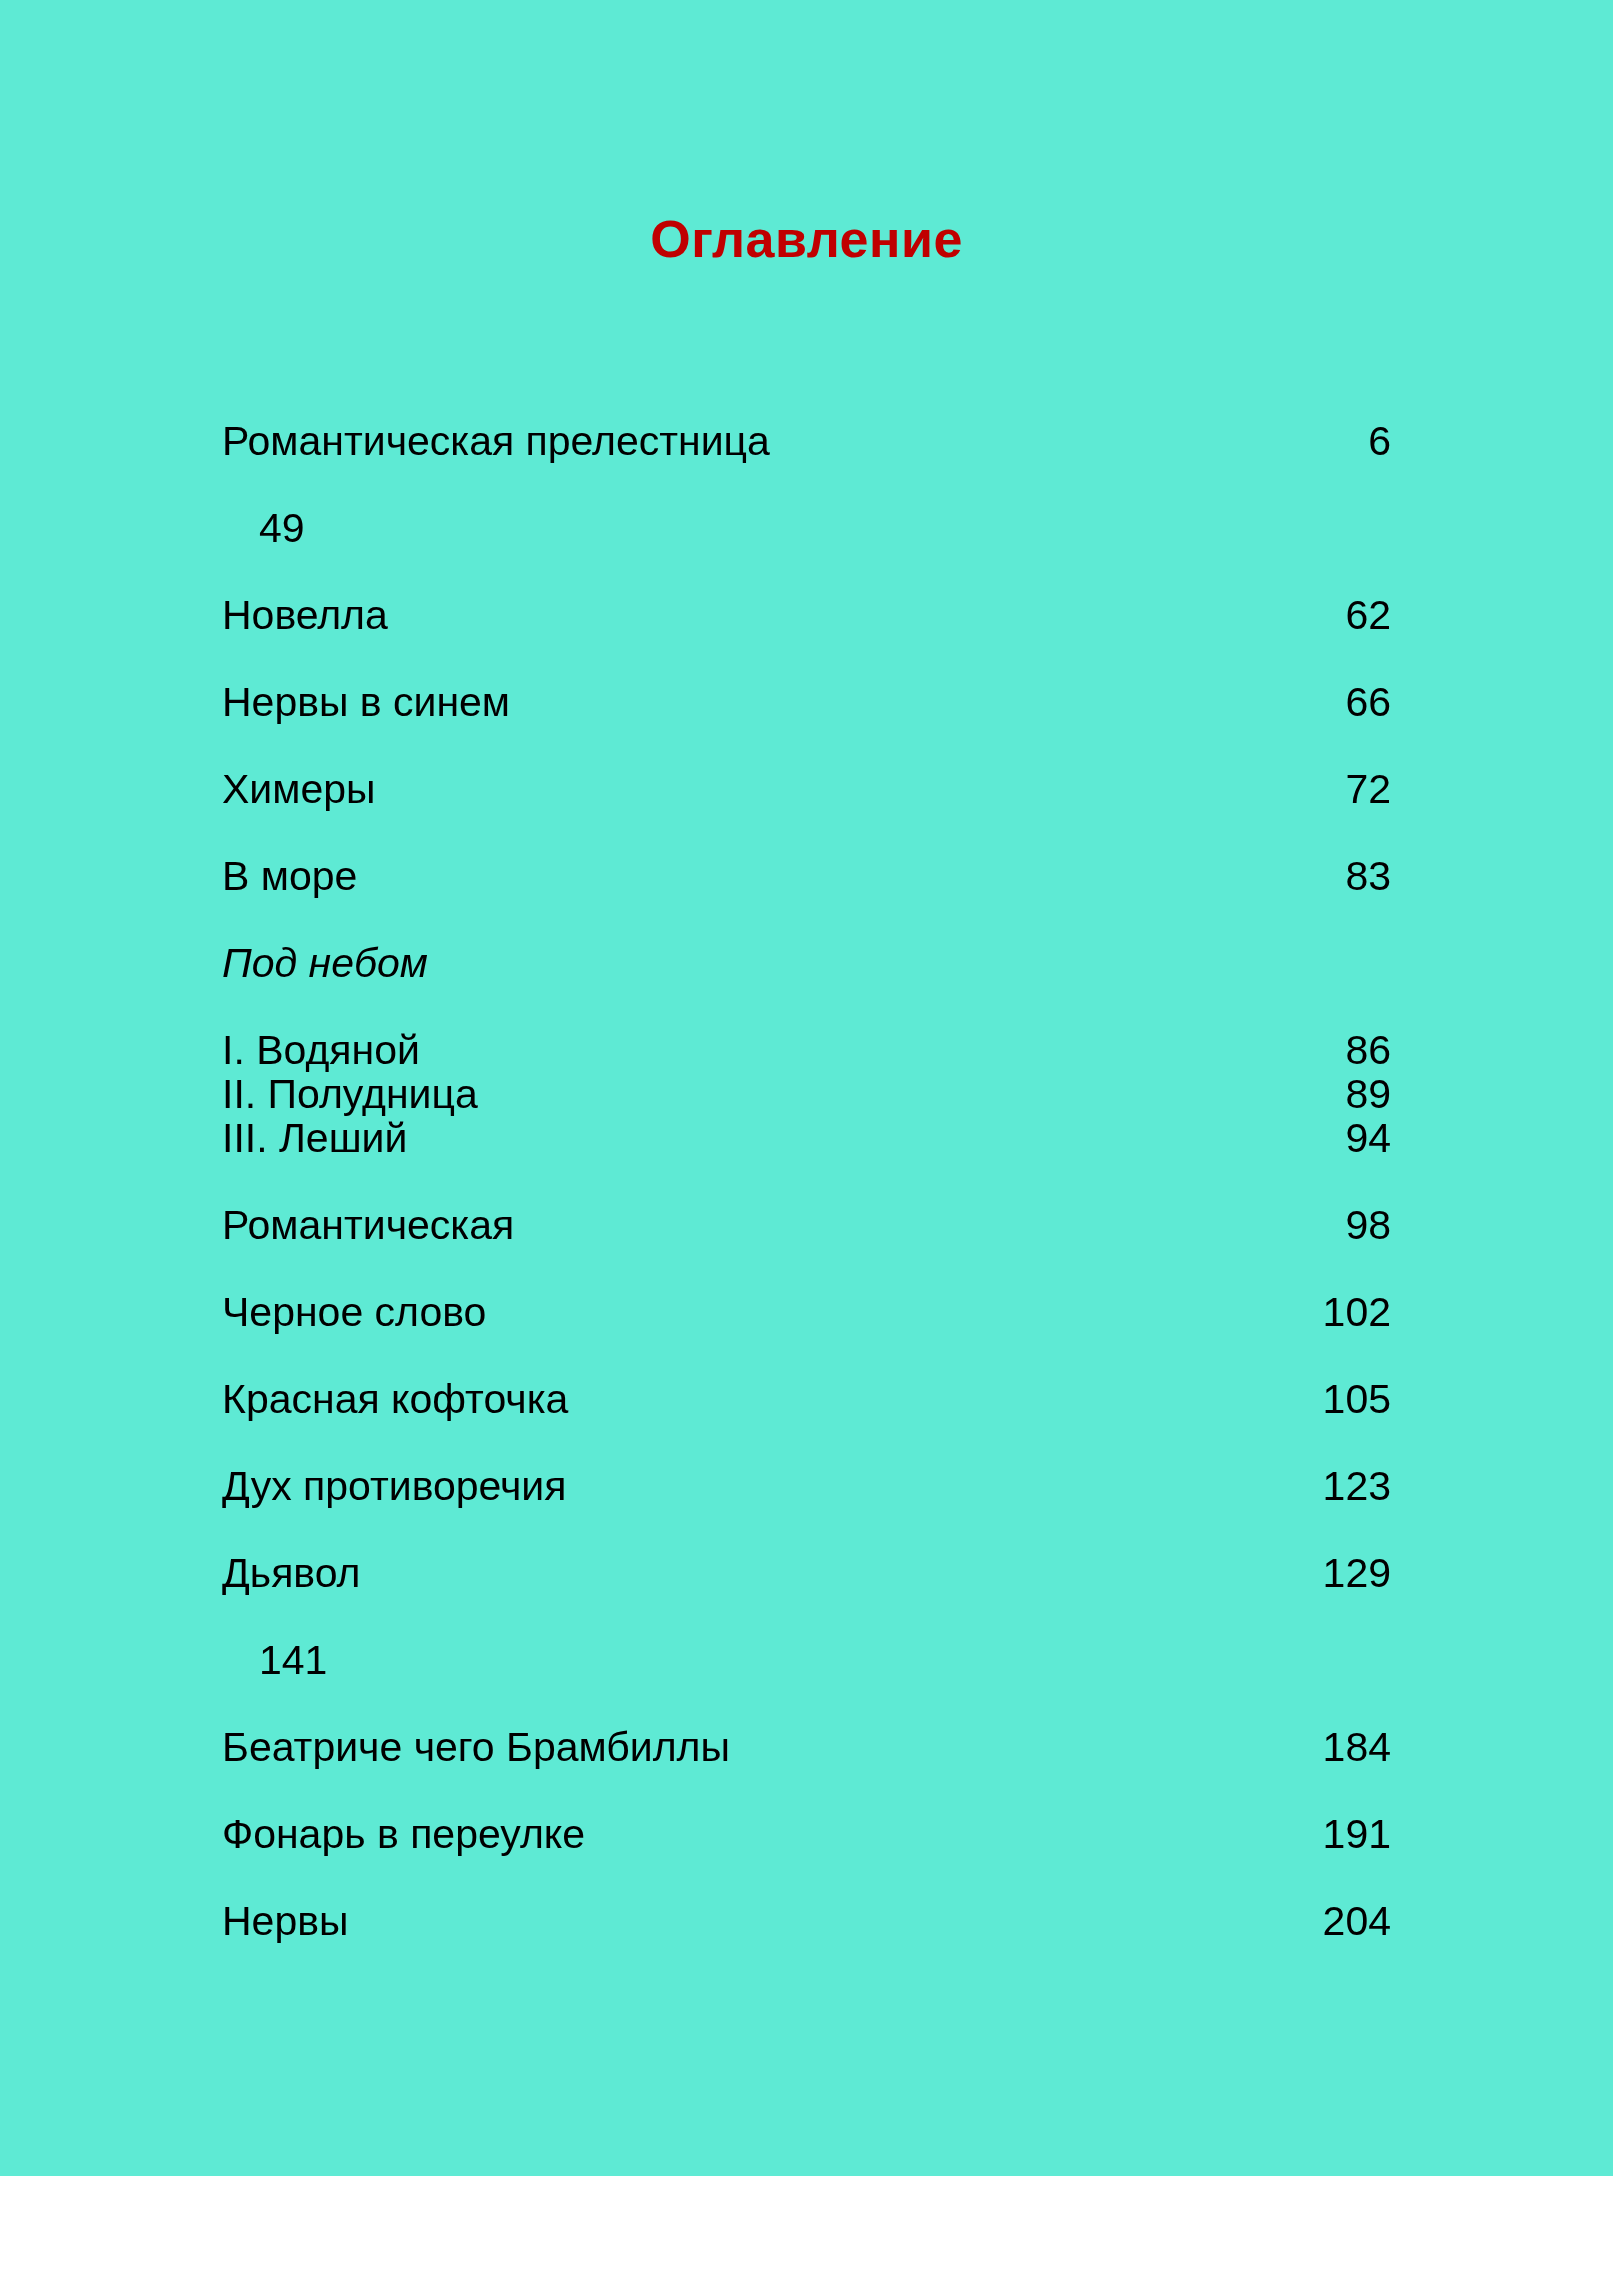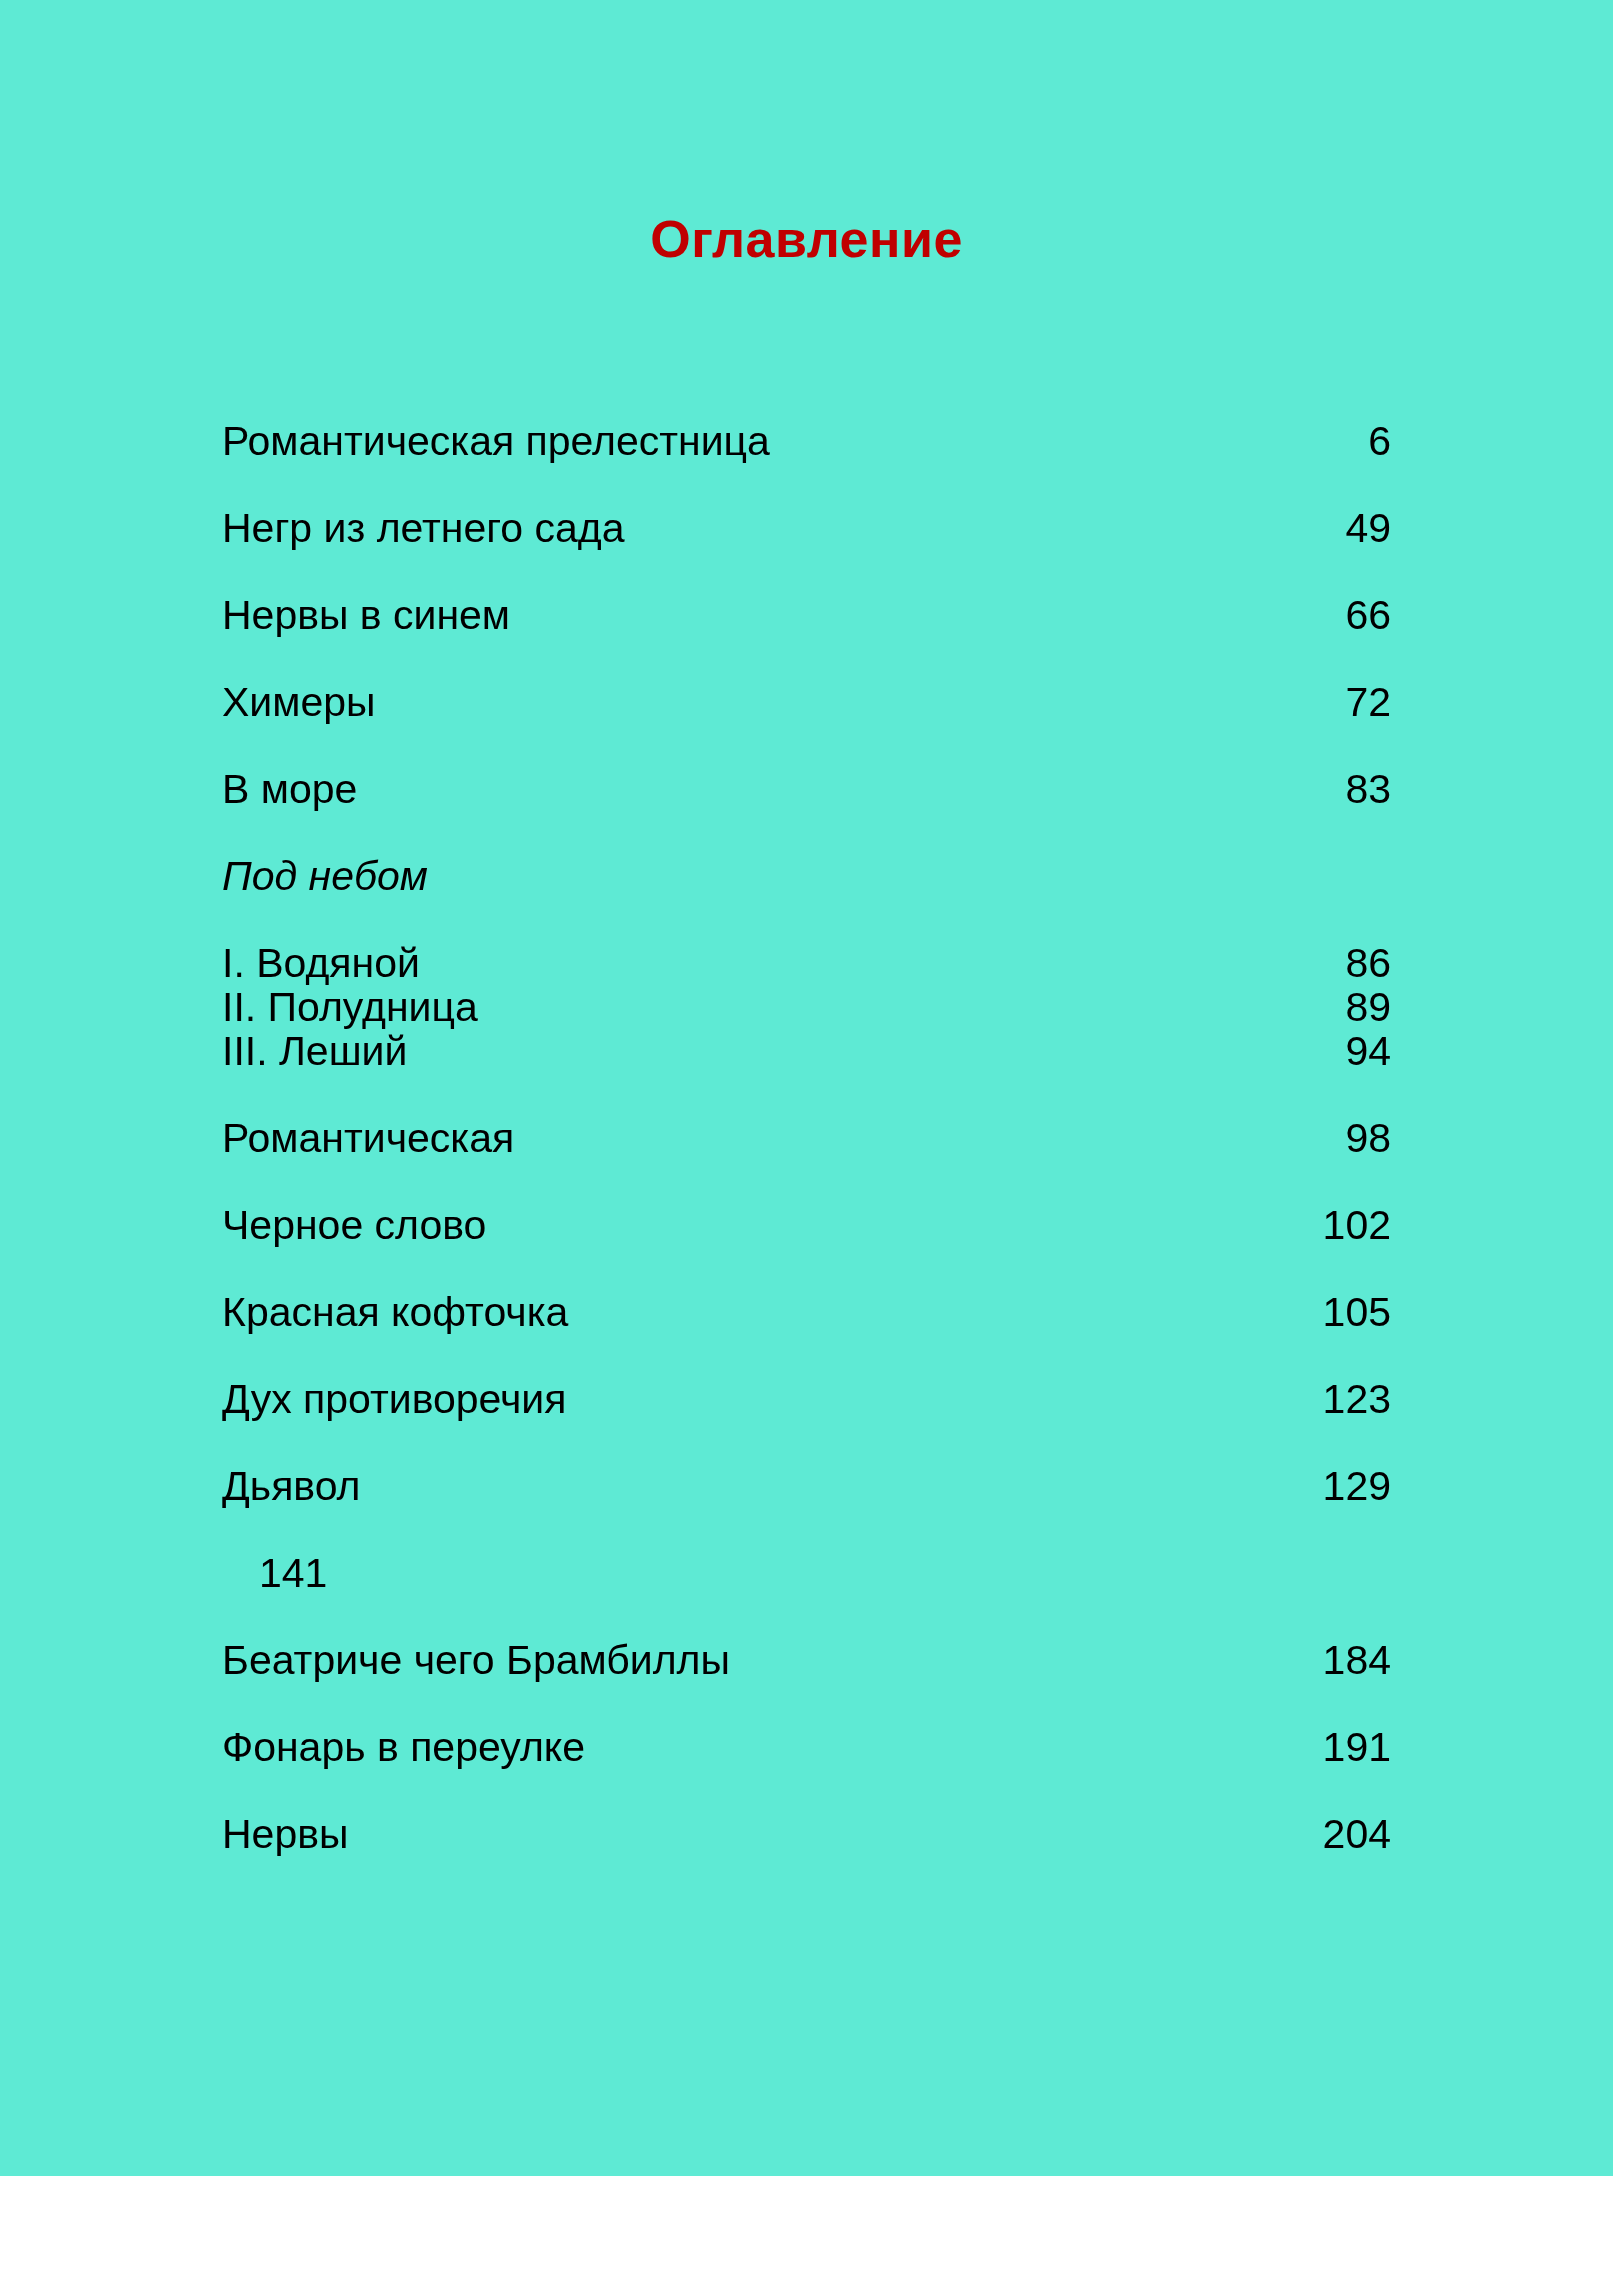--- a/index.html
+++ b/index.html
@@ -54,22 +54,25 @@
 
 <div class="page">
   <div class="doc-title">Оглавление</div>
 
   <div class="toc">
       <div class="row wide">
     <span class="label">Романтическая прелестница</span>
     <span class="num">6</span>
   </div>
       <div class="row wide">
-    <span class="label">Негр из летнего сада</span>
     <span class="num">49</span>
+  </div>
+      <div class="row wide">
+    <span class="label">Новелла</span>
+    <span class="num">62</span>
   </div>
       <div class="row wide">
     <span class="label">Нервы в синем</span>
     <span class="num">66</span>
   </div>
       <div class="row wide">
     <span class="label">Химеры</span>
     <span class="num">72</span>
   </div>
       <div class="row wide">

